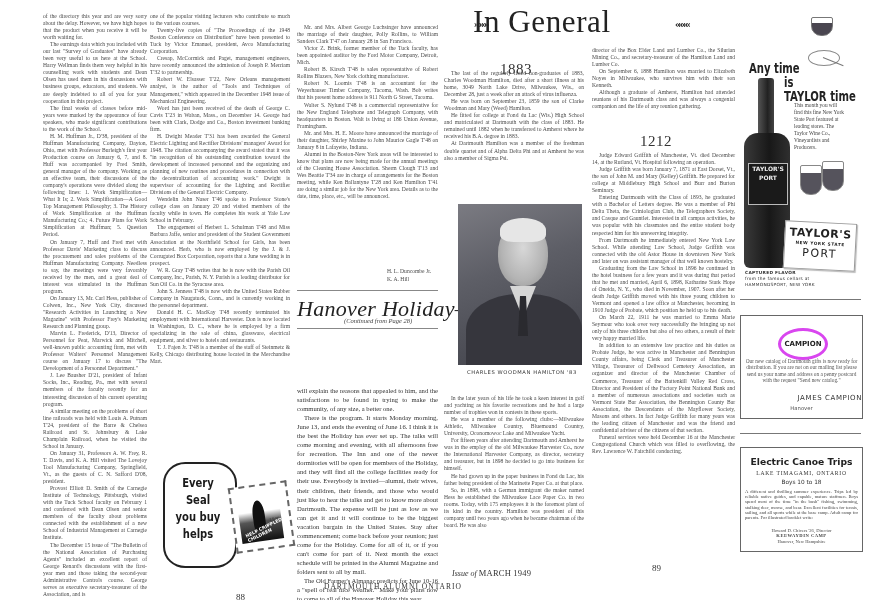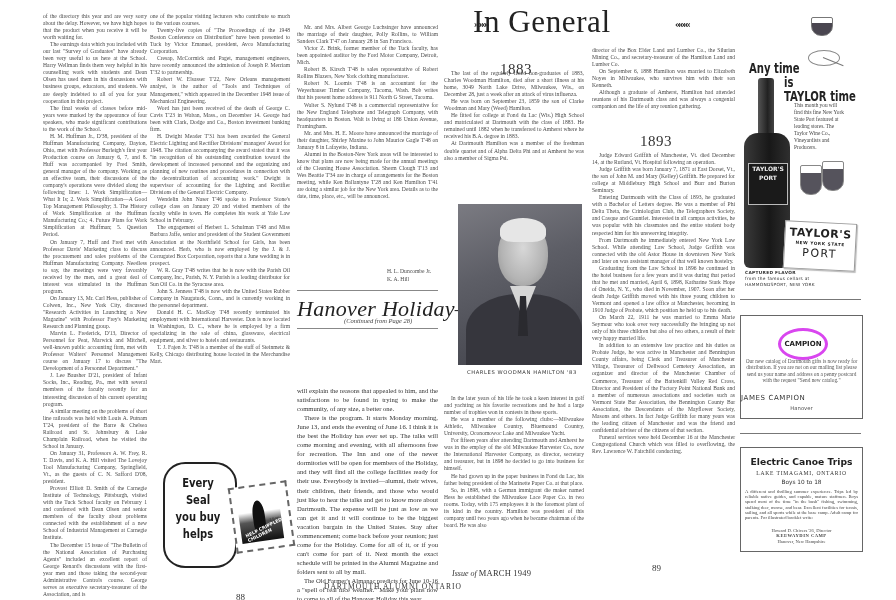--- a/index.html
+++ b/index.html
@@ -60,21 +60,21 @@
   .taylor-card { position: absolute; left: 784px; top: 222px; width: 70px; height: 46px; background: #fff; border: 1px solid #999; transform: rotate(3deg); text-align: center; font-family: "DejaVu Sans", sans-serif; color: #222; box-shadow: 1px 1px 1px #bbb; }
   .taylor-card .brand { font-size: 11px; font-weight: bold; margin-top: 4px; letter-spacing: 0.5px; }
   .taylor-card .nys { font-size: 4.2px; font-weight: bold; letter-spacing: 0.6px; margin-top: 1px; }
   .taylor-card .port { font-size: 11px; letter-spacing: 1.5px; margin-top: 1px; }
   .taylor-foot { position: absolute; left: 745px; top: 270px; font-family: "DejaVu Sans", sans-serif; font-size: 4.3px; line-height: 5.8px; color: #333; letter-spacing: 0.3px; }
   .taylor-foot .b { font-weight: bold; }
   .ad-box { position: absolute; border: 1px solid #666; background: #fff; }
   #campion { left: 740px; top: 315px; width: 121px; height: 102px; }
   .campion-logo { position: absolute; left: 37px; top: 12px; width: 44px; height: 26px; border: 3px solid #d946ef; border-radius: 50%; font-family: "DejaVu Sans", sans-serif; font-size: 7px; font-weight: bold; text-align: center; line-height: 26px; color: #222; }
   .campion-body { position: absolute; left: 4px; top: 42px; width: 113px; font-size: 5.3px; line-height: 6.4px; text-align: center; color: #555; }
-  .campion-name { position: absolute; left: 0; width: 121px; top: 78px; text-align: left; font-family: "DejaVu Sans", sans-serif; font-size: 7px; letter-spacing: 0.6px; color: #333; }
+  .campion-name { position: absolute; left: 0; width: 121px; top: 78px; text-align: right; font-family: "DejaVu Sans", sans-serif; font-size: 7px; letter-spacing: 0.6px; color: #333; }
   .campion-town { position: absolute; left: 0; width: 121px; top: 89px; text-align: center; font-family: "DejaVu Sans", sans-serif; font-size: 5.3px; color: #555; }
   #canoe { left: 740px; top: 447px; width: 121px; height: 103px; }
   .canoe-title { position: absolute; left: 0; width: 121px; top: 8px; text-align: center; font-family: "DejaVu Sans", sans-serif; font-size: 9.2px; font-weight: bold; color: #222; white-space: nowrap; }
   .canoe-loc { position: absolute; left: 0; width: 121px; top: 22px; text-align: center; font-size: 5.6px; letter-spacing: 0.8px; color: #333; }
   .canoe-ages { position: absolute; left: 0; width: 121px; top: 31px; text-align: center; font-family: "DejaVu Sans", sans-serif; font-size: 5.8px; color: #333; }
   .canoe-body { position: absolute; left: 4px; top: 41px; width: 113px; font-size: 4.6px; line-height: 5.2px; text-align: justify; color: #444; }
   .canoe-contact { position: absolute; left: 0; width: 121px; top: 80px; text-align: center; font-size: 4.6px; line-height: 5.4px; color: #444; }
   .canoe-contact .b { font-weight: bold; letter-spacing: 0.5px; }
   .hr { position: absolute; height: 1px; background: #777; }
   
@@ -189,21 +189,21 @@
     <p>For fifteen years after attending Dartmouth and Amherst he was in the employ of the old Milwaukee Harvester Co., now the International Harvester Company, as director, secretary and treasurer, but in 1898 he decided to go into business for himself.</p>
     <p>He had grown up in the paper business in Fond du Lac, his father being president of the Marinette Paper Co. at that place.</p>
     <p>So, in 1898, with a German immigrant die maker named Hess he established the Milwaukee Lace Paper Co. in two rooms. Today, with 175 employees it is the foremost plant of its kind in the country. Hamilton was president of this company until two years ago when he became chairman of the board. He was also</p>
   </div>
 
 <div class="col" id="col5a">
     <p class="noindent">director of the Box Elder Land and Lumber Co., the Silurian Mining Co., and secretary-treasurer of the Hamilton Land and Lumber Co.</p>
     <p>On September 6, 1888 Hamilton was married to Elizabeth Noyes in Milwaukee, who survives him with their son Kenneth.</p>
     <p>Although a graduate of Amherst, Hamilton had attended reunions of his Dartmouth class and was always a congenial companion and the life of any reunion gathering.</p>
   </div>
-<div class="year" id="y1893">1893</div>
+<div class="year" id="y1893">1212</div>
 <div class="col" id="col5b">
     <p>Judge Edward Griffith of Manchester, Vt. died December 14, at the Rutland, Vt. Hospital following an operation.</p>
     <p>Judge Griffith was born January 7, 1871 at East Dorset, Vt., the son of John M. and Mary (Kelley) Griffith. He prepared for college at Middlebury High School and Burr and Burton Seminary.</p>
     <p>Entering Dartmouth with the Class of 1893, he graduated with a Bachelor of Letters degree. He was a member of Phi Delta Theta, the Criniologian Club, the Telegraphers Society, and Casque and Gauntlet. Interested in all campus activities, he was popular with his classmates and the entire student body respected him for his unswerving integrity.</p>
     <p>From Dartmouth he immediately entered New York Law School. While attending Law School, Judge Griffith was connected with the old Astor House in downtown New York and later on was assistant manager of that well known hostelry.</p>
     <p>Graduating from the Law School in 1896 he continued in the hotel business for a few years and it was during that period that he met and married, April 6, 1898, Katharine Stark Hope of Oneida, N. Y., who died in November, 1907. Soon after her death Judge Griffith moved with his three young children to Vermont and opened a law office at Manchester, becoming in 1910 Judge of Probate, which position he held up to his death.</p>
     <p>On March 22, 1911 he was married to Emma Marie Seymour who took over very successfully the bringing up not only of his three children but also of two others, a result of their very happy married life.</p>
     <p>In addition to an extensive law practice and his duties as Probate Judge, he was active in Manchester and Bennington County affairs, being Clerk and Treasurer of Manchester Village, Treasurer of Dellwood Cemetery Association, an organizer and director of the Manchester Chamber of Commerce, Treasurer of the Battenkill Valley Red Cross, Director and President of the Factory Point National Bank and a member of numerous associations and societies such as Vermont State Bar Association, the Bennington County Bar Association, the Descendants of the Mayflower Society, Masons and others. In fact Judge Griffith for many years was the leading citizen of Manchester and was the friend and confidential adviser of the citizens of that section.</p>
     <p>Funeral services were held December 16 at the Manchester Congregational Church which was filled to overflowing, the Rev. Lawrence W. Fairchild conducting.</p>
   </div>

